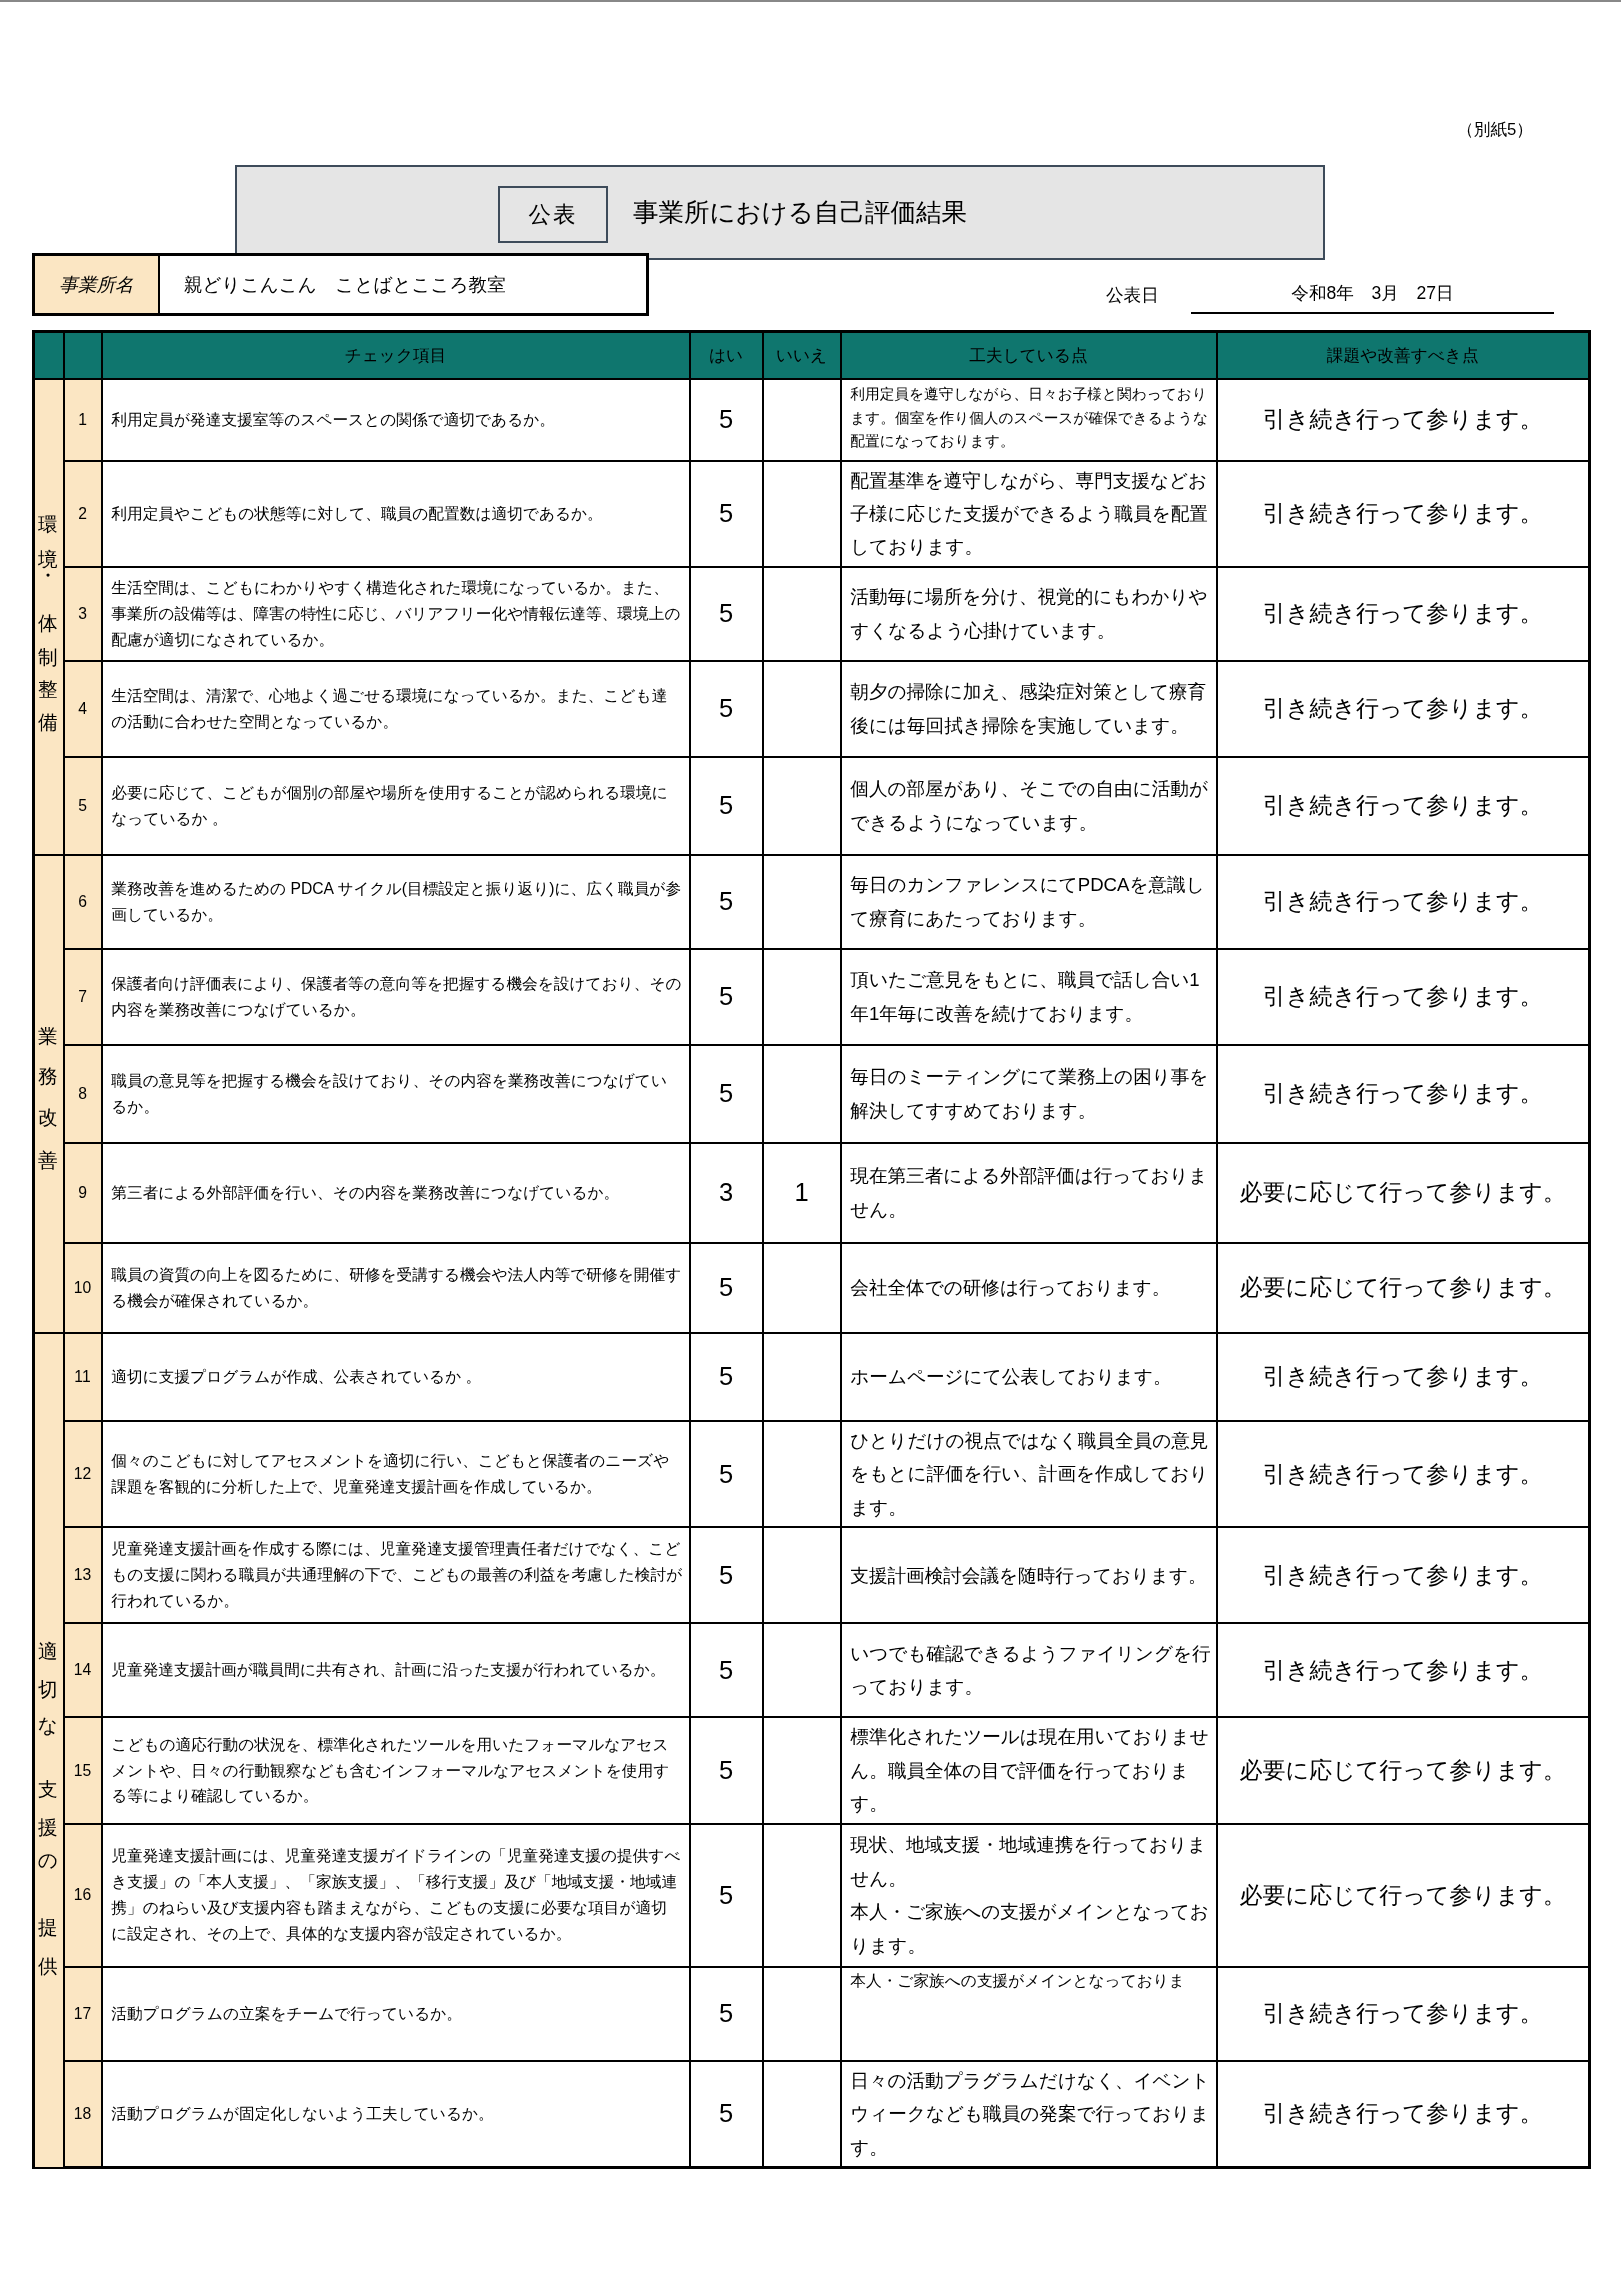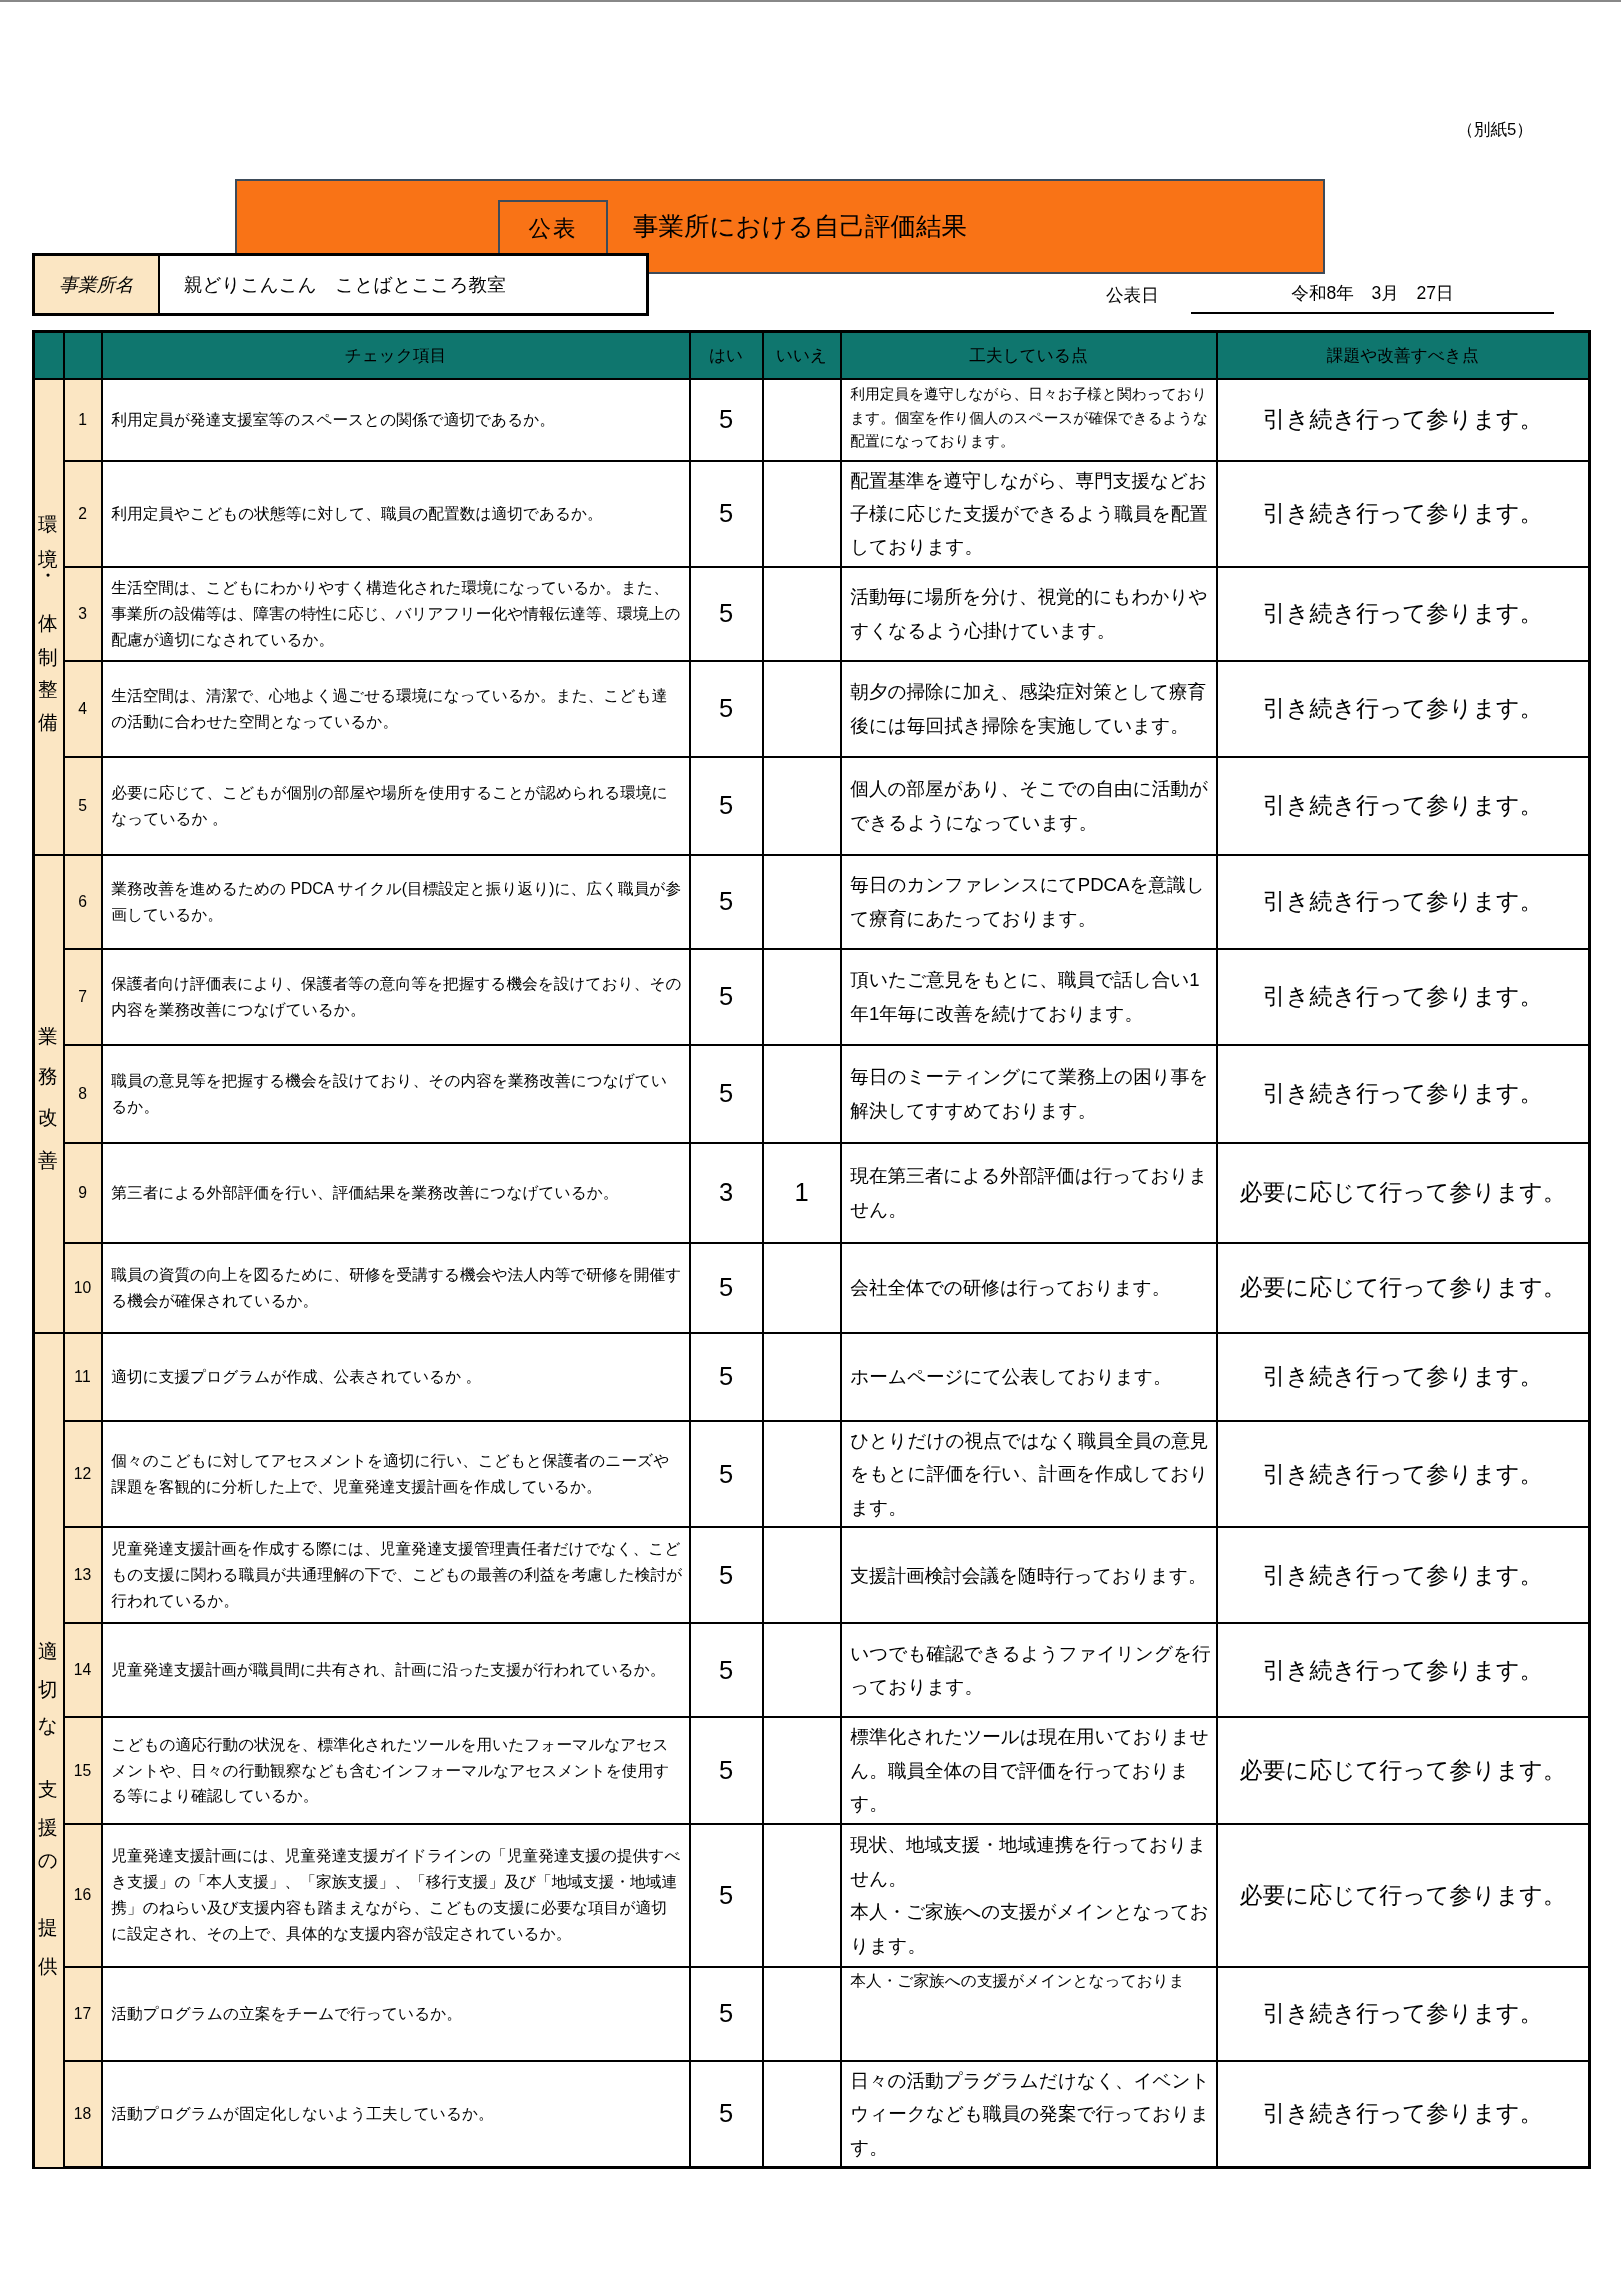--- a/index.html
+++ b/index.html
@@ -1,21 +1,21 @@
 <!DOCTYPE html>
 <html><head>
 <meta charset="utf-8">
 <style>
   * { margin:0; padding:0; box-sizing:border-box; }
   body { background:#888; font-family:"Liberation Sans","DejaVu Sans",sans-serif; color:#000; }
   .page { position:relative; width:1621px; height:2292px; background:#ffffff; margin:2px auto; overflow:hidden; }
 
   .corner-note { position:absolute; left:1457px; top:116px; font-size:16.7px; }
 
-  .title-box { position:absolute; left:235px; top:177px; width:1090px; height:95px; border:2.9px solid #3d4b5a; background:#f97316; }
+  .title-box { position:absolute; left:235px; top:163px; width:1090px; height:95px; border:2.9px solid #3d4b5a; background:#e5e5e5; }
   .stamp-box { position:absolute; left:261px; top:18.6px; width:110px; height:57px; border:2.9px solid #3d4b5a; display:flex; align-items:center; justify-content:center; font-size:22.5px; letter-spacing:2px; }
   .page-title { position:absolute; left:396px; top:0; height:100%; display:flex; align-items:center; font-size:25.5px; }
 
   .office-box { position:absolute; left:32px; top:251px; width:617px; height:63px; border:3.9px solid #000; display:flex; background:#fff; }
   .office-label { width:125px; background:#fbe6c3; border-right:2.9px solid #000; display:flex; align-items:center; justify-content:center; font-size:18.6px;font-style:italic; }
   .office-name { flex:1; display:flex; align-items:center; padding-left:24px; font-size:18.6px; }
 
   .publish-label { position:absolute; left:1106px; top:281px; font-size:17.6px; }
   .publish-value { position:absolute; left:1191px; top:279px; width:363px; text-align:center; font-size:17.6px; }
   .publish-line  { position:absolute; left:1191px; top:310px; width:363px; border-top:2.9px solid #000; }
@@ -146,21 +146,21 @@
     <tr style="height:98px">
       <td class="c-num">8</td>
       <td class="c-item">職員の意見等を把握する機会を設けており、その内容を業務改善につなげているか。</td>
       <td class="c-yn">5</td>
       <td class="c-yn"></td>
       <td class="c-dev">毎日のミーティングにて業務上の困り事を解決してすすめております。</td>
       <td class="c-iss">引き続き行って参ります。</td>
     </tr>
     <tr style="height:100px">
       <td class="c-num">9</td>
-      <td class="c-item">第三者による外部評価を行い、評価結果を業務改善につなげているか。</td>
+      <td class="c-item">第三者による外部評価を行い、その内容を業務改善につなげているか。</td>
       <td class="c-yn">3</td>
       <td class="c-yn">1</td>
       <td class="c-dev">現在第三者による外部評価は行っておりません。</td>
       <td class="c-iss">必要に応じて行って参ります。</td>
     </tr>
     <tr style="height:90px">
       <td class="c-num">10</td>
       <td class="c-item">職員の資質の向上を図るために、研修を受講する機会や法人内等で研修を開催する機会が確保されているか。</td>
       <td class="c-yn">5</td>
       <td class="c-yn"></td>

